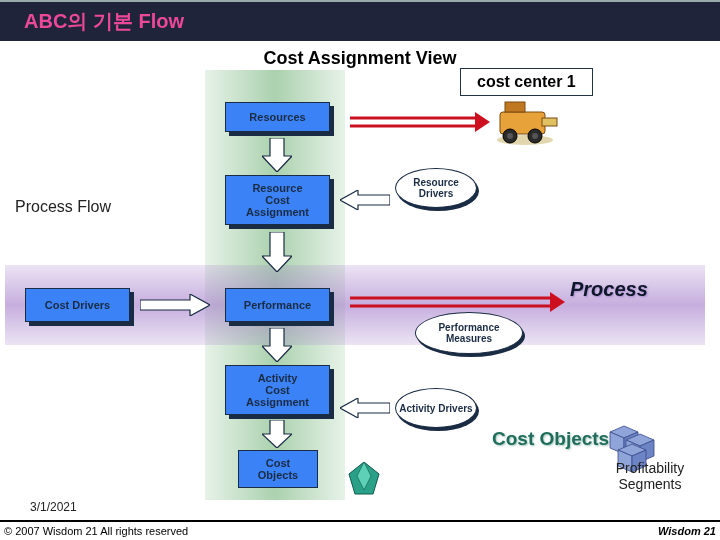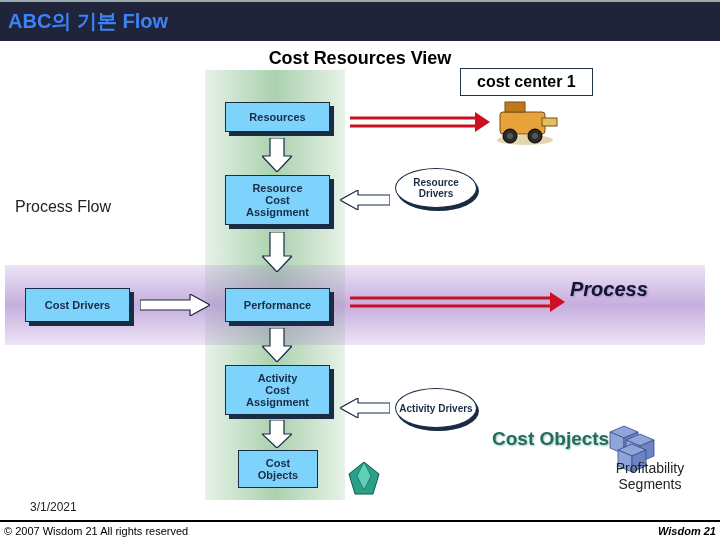--- a/index.html
+++ b/index.html
@@ -6,24 +6,24 @@
   body {
     width: 720px;
     height: 540px;
     font-family: "Malgun Gothic", Arial, sans-serif;
     background: #fff;
     position: relative;
     overflow: hidden;
   }
   .title-bar {
     background: #20243a;
-    color: #3b82f6;
+    color: #ec4899;
     font-size: 20px;
     font-weight: bold;
-    padding: 6px 8px;
+    padding: 6px 24px;
     border-top: 2px solid #9aa;
   }
   .subtitle {
     text-align: center;
     font-size: 18px;
     font-weight: bold;
     margin-top: 8px;
   }
   .canvas {
     position: absolute;
@@ -61,21 +61,21 @@
     left: 4px;
     top: 4px;
     width: 100%;
     height: 100%;
     background: #1a2b44;
   }
   .shadow-box .face {
     position: relative;
     width: 100%;
     height: 100%;
-    background: #7dd3fc;
+    background: #3b82f6;
     border: 1.5px solid #1a2b44;
     display: flex;
     align-items: center;
     justify-content: center;
     text-align: center;
     font-size: 11px;
     font-weight: bold;
     color: #1a2b44;
     padding: 2px 4px;
   }
@@ -157,21 +157,21 @@
   .footer .right { font-style: italic; font-weight: bold; }
   .date-text { position: absolute; left: 30px; bottom: 26px; font-size: 12px; color: #222; z-index: 3; }
 </style>
 </head>
 <body>
 
 <div class="title-bar">ABC의 기본 Flow</div>
 
 <div class="canvas">
 
-  <div class="subtitle">Cost Resources View</div>
+  <div class="subtitle">Cost Assignment View</div>
 
   <div class="v-band"></div>
   <div class="h-band"></div>
 
   <div class="cost-center" style="left:460px; top:28px;">cost center 1</div>
 
   <div class="machine" style="left:490px; top:60px;">
     <svg width="70" height="45">
       <ellipse cx="35" cy="40" rx="28" ry="5" fill="#d4c48c" opacity="0.7"></ellipse>
       <rect x="10" y="12" width="45" height="22" rx="3" fill="#e8a23a" stroke="#7a4a10"></rect>
@@ -248,20 +248,24 @@
     <svg width="70" height="22">
         <polygon points="0,6 50,6 50,0 70,11 50,22 50,16 0,16" fill="#fff" stroke="#1a2b44" stroke-width="1.2"></polygon>
       </svg>
   </div>
 
   <div class="shadow-box" style="left:225px; top:248px; width:105px; height:34px;">
     <div class="shadow"></div>
       <div class="face">Performance</div>
   </div>
 
+  <div class="cloud" style="left:415px; top:272px;">
+    <div class="bubble" style="width:108px; height:42px; font-size:10px;">Performance
+Measures</div>
+  </div>
 
   <div class="arrow-v" style="left:262px; top:288px;">
     <svg width="30" height="34">
         <polygon points="8,0 22,0 22,18 30,18 15,34 0,18 8,18" fill="#fff" stroke="#1a2b44" stroke-width="1.2"></polygon>
       </svg>
   </div>
 
   <div class="shadow-box" style="left:225px; top:325px; width:105px; height:50px;">
     <div class="shadow"></div>
       <div class="face" style="white-space:pre-line">Activity

